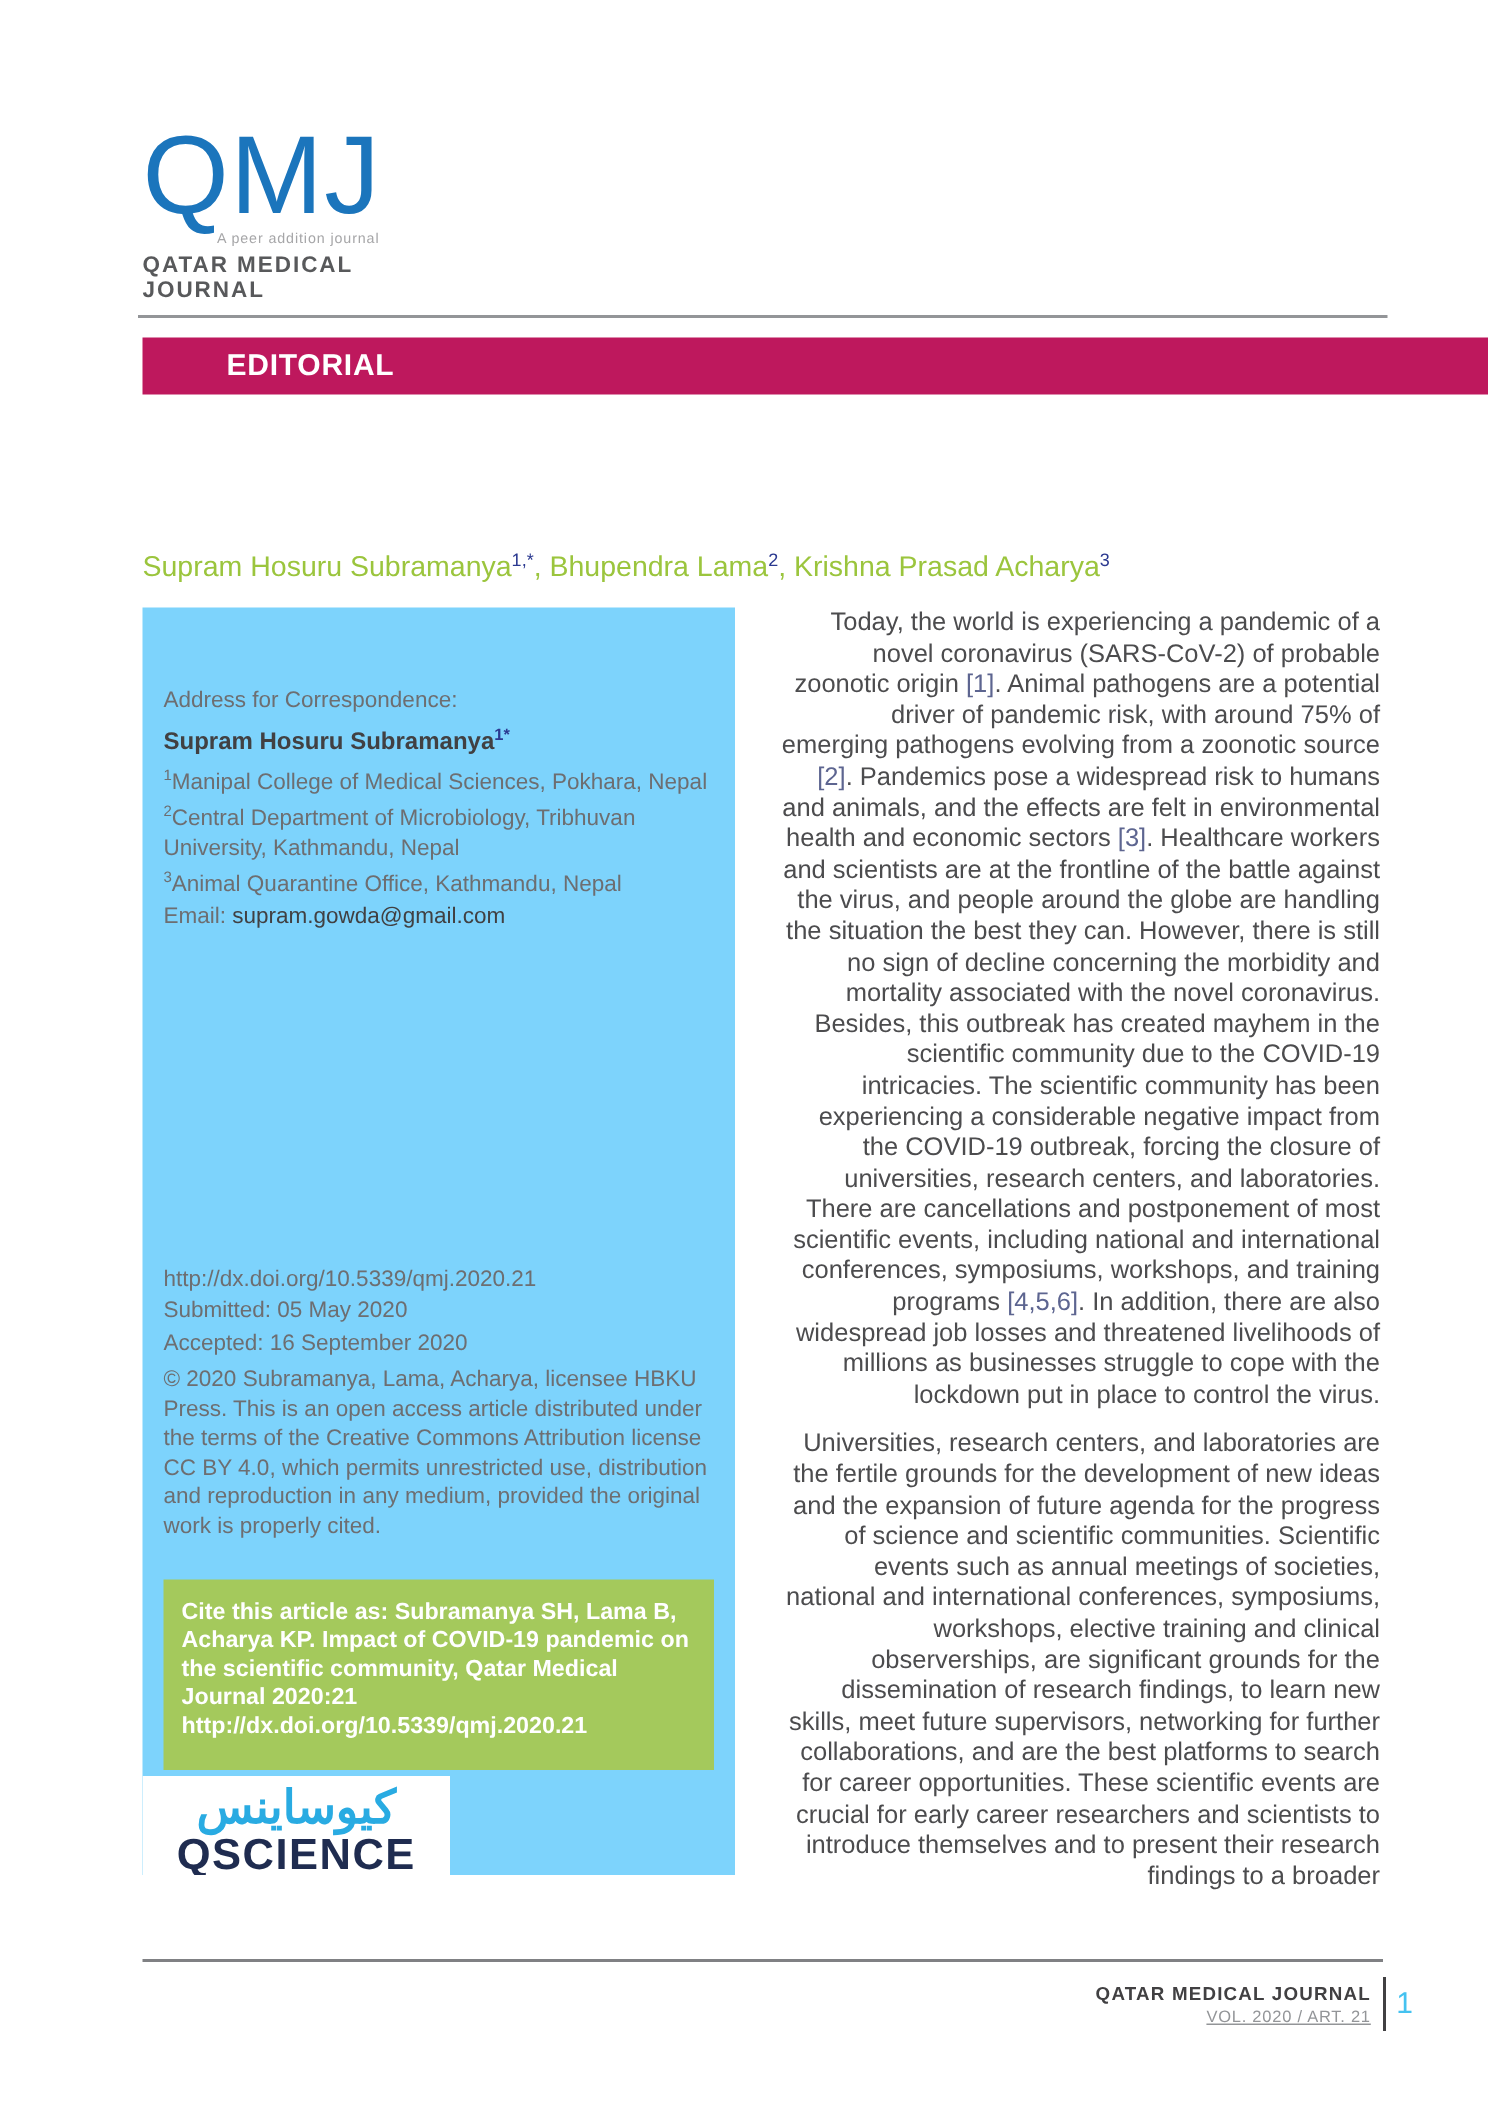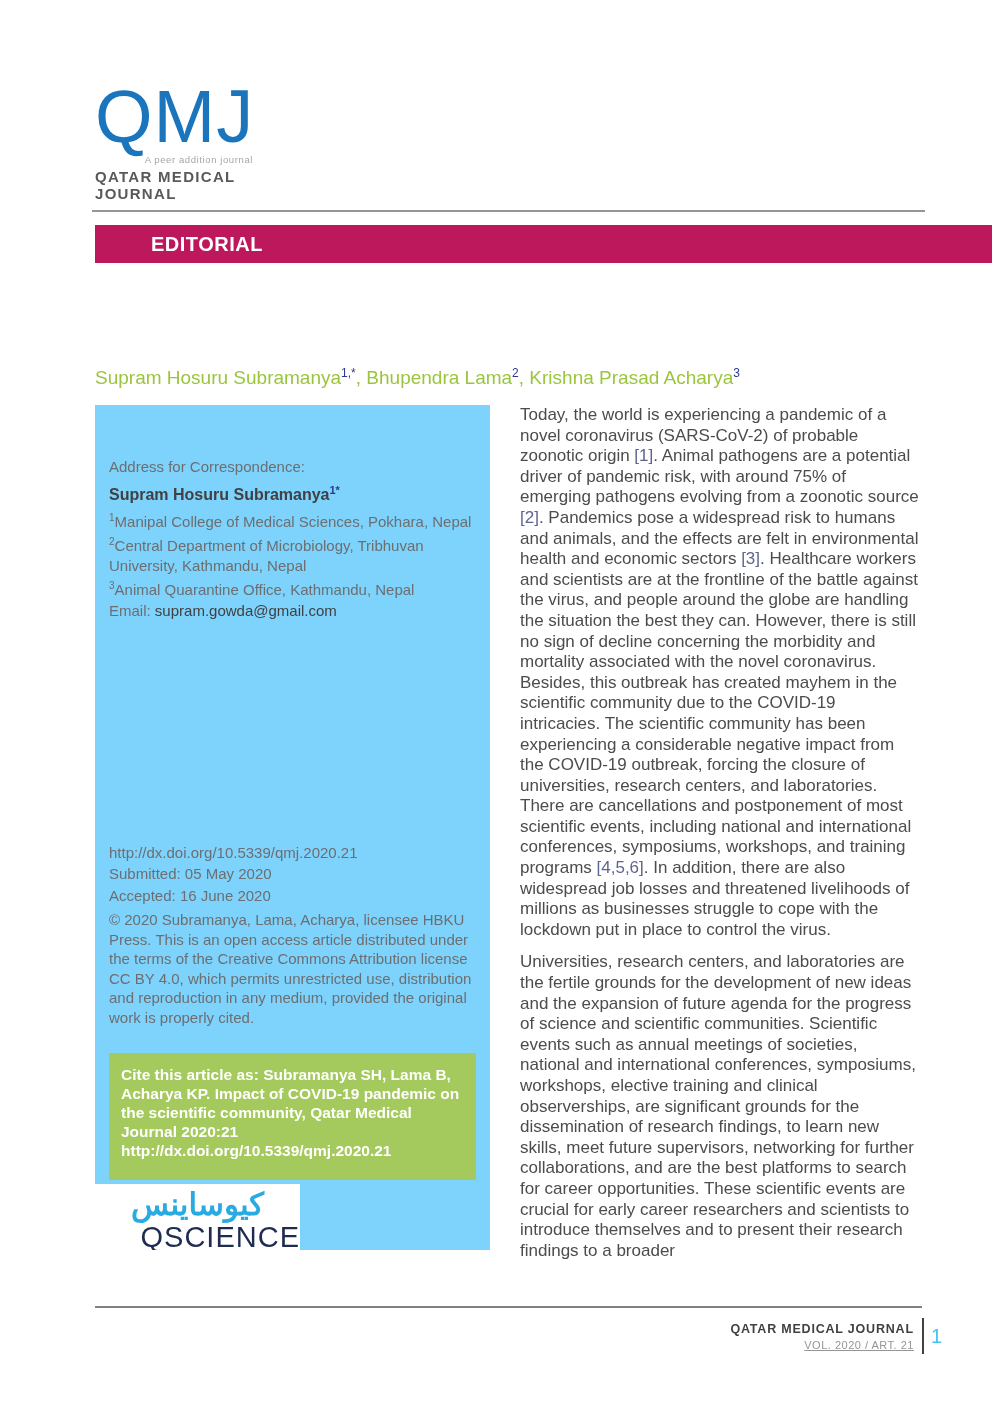--- a/index.html
+++ b/index.html
@@ -47,24 +47,24 @@
   .cite-box {
     margin-top:26px; background:#a4c95c; color:#ffffff; font-weight:700;
     padding:12px 12px 20px 12px; font-size:15.5px; line-height:19px;
   }
 
   .publisher-logo {
     margin:4px 0 0 -14px; width:205px; height:111px; background:#ffffff;
     text-align:center; padding-top:4px;
   }
   .ps-ar-name { font-size:31px; line-height:1.1; font-weight:700; color:#29abe2; }
-  .ps-name { font-size:29px; line-height:1.05; font-weight:400; color:#1f2c50; letter-spacing:1px;text-align:right; }
+  .ps-name { font-size:29px; line-height:1.05; font-weight:700; color:#1f2c50; letter-spacing:1px; }
 
   .bodycol { margin-left:30px; width:400px; font-size:17px; line-height:20.6px; color:#4c4c4e; }
-  .bodycol p { margin-bottom:12px; }
+  .bodycol p { margin-bottom:12px;text-align:right; }
   .ref { color:#5d6590; }
 
   
   .foot-rule { position:absolute; left:95px; top:1306px; width:827px; height:2px; background:#808184; }
   .foot-row { position:absolute; top:1318px; right:50px; display:flex; align-items:center; }
   .foot-text { text-align:right; }
   .foot-journal { font-size:12.5px; font-weight:700; color:#414042; letter-spacing:0.8px; line-height:17px; }
   .foot-volume { font-size:11px; color:#939598; letter-spacing:0.5px; line-height:14px;text-decoration:underline; }
   .foot-bar { width:2px; height:36px; background:#414042; margin:0 7px 0 8px; }
   .foot-page { font-size:20px; color:#45c2f0; }
@@ -101,21 +101,21 @@
           <div class="affil"><sup>2</sup>Central Department of Microbiology, Tribhuvan University, Kathmandu, Nepal</div>
           <div class="affil"><sup>3</sup>Animal Quarantine Office, Kathmandu, Nepal</div>
         </div>
       <div class="email-line">
         <span>Email:</span>
         <span class="email-val">supram.gowda@gmail.com</span>
       </div>
       <div class="mid-spacer"></div>
       <div class="doi-line">http://dx.doi.org/10.5339/qmj.2020.21</div>
       <div class="meta-line">Submitted: 05 May 2020</div>
-      <div class="meta-line">Accepted: 16 June 2020</div>
+      <div class="meta-line">Accepted: 16 September 2020</div>
       <div class="license">© 2020 Subramanya, Lama, Acharya, licensee HBKU Press. This is an open access article distributed under the terms of the Creative Commons Attribution license CC BY 4.0, which permits unrestricted use, distribution and reproduction in any medium, provided the original work is properly cited.</div>
 
       <div class="cite-box">Cite this article as: Subramanya SH, Lama B, Acharya KP. Impact of COVID-19 pandemic on the scientific community, Qatar Medical Journal 2020:21 http://dx.doi.org/10.5339/qmj.2020.21</div>
 
       <div class="publisher-logo">
         <div class="ps-ar-name">كيوساينس</div>
         <div class="ps-name">QSCIENCE</div>
 
       </div>
     </aside>

